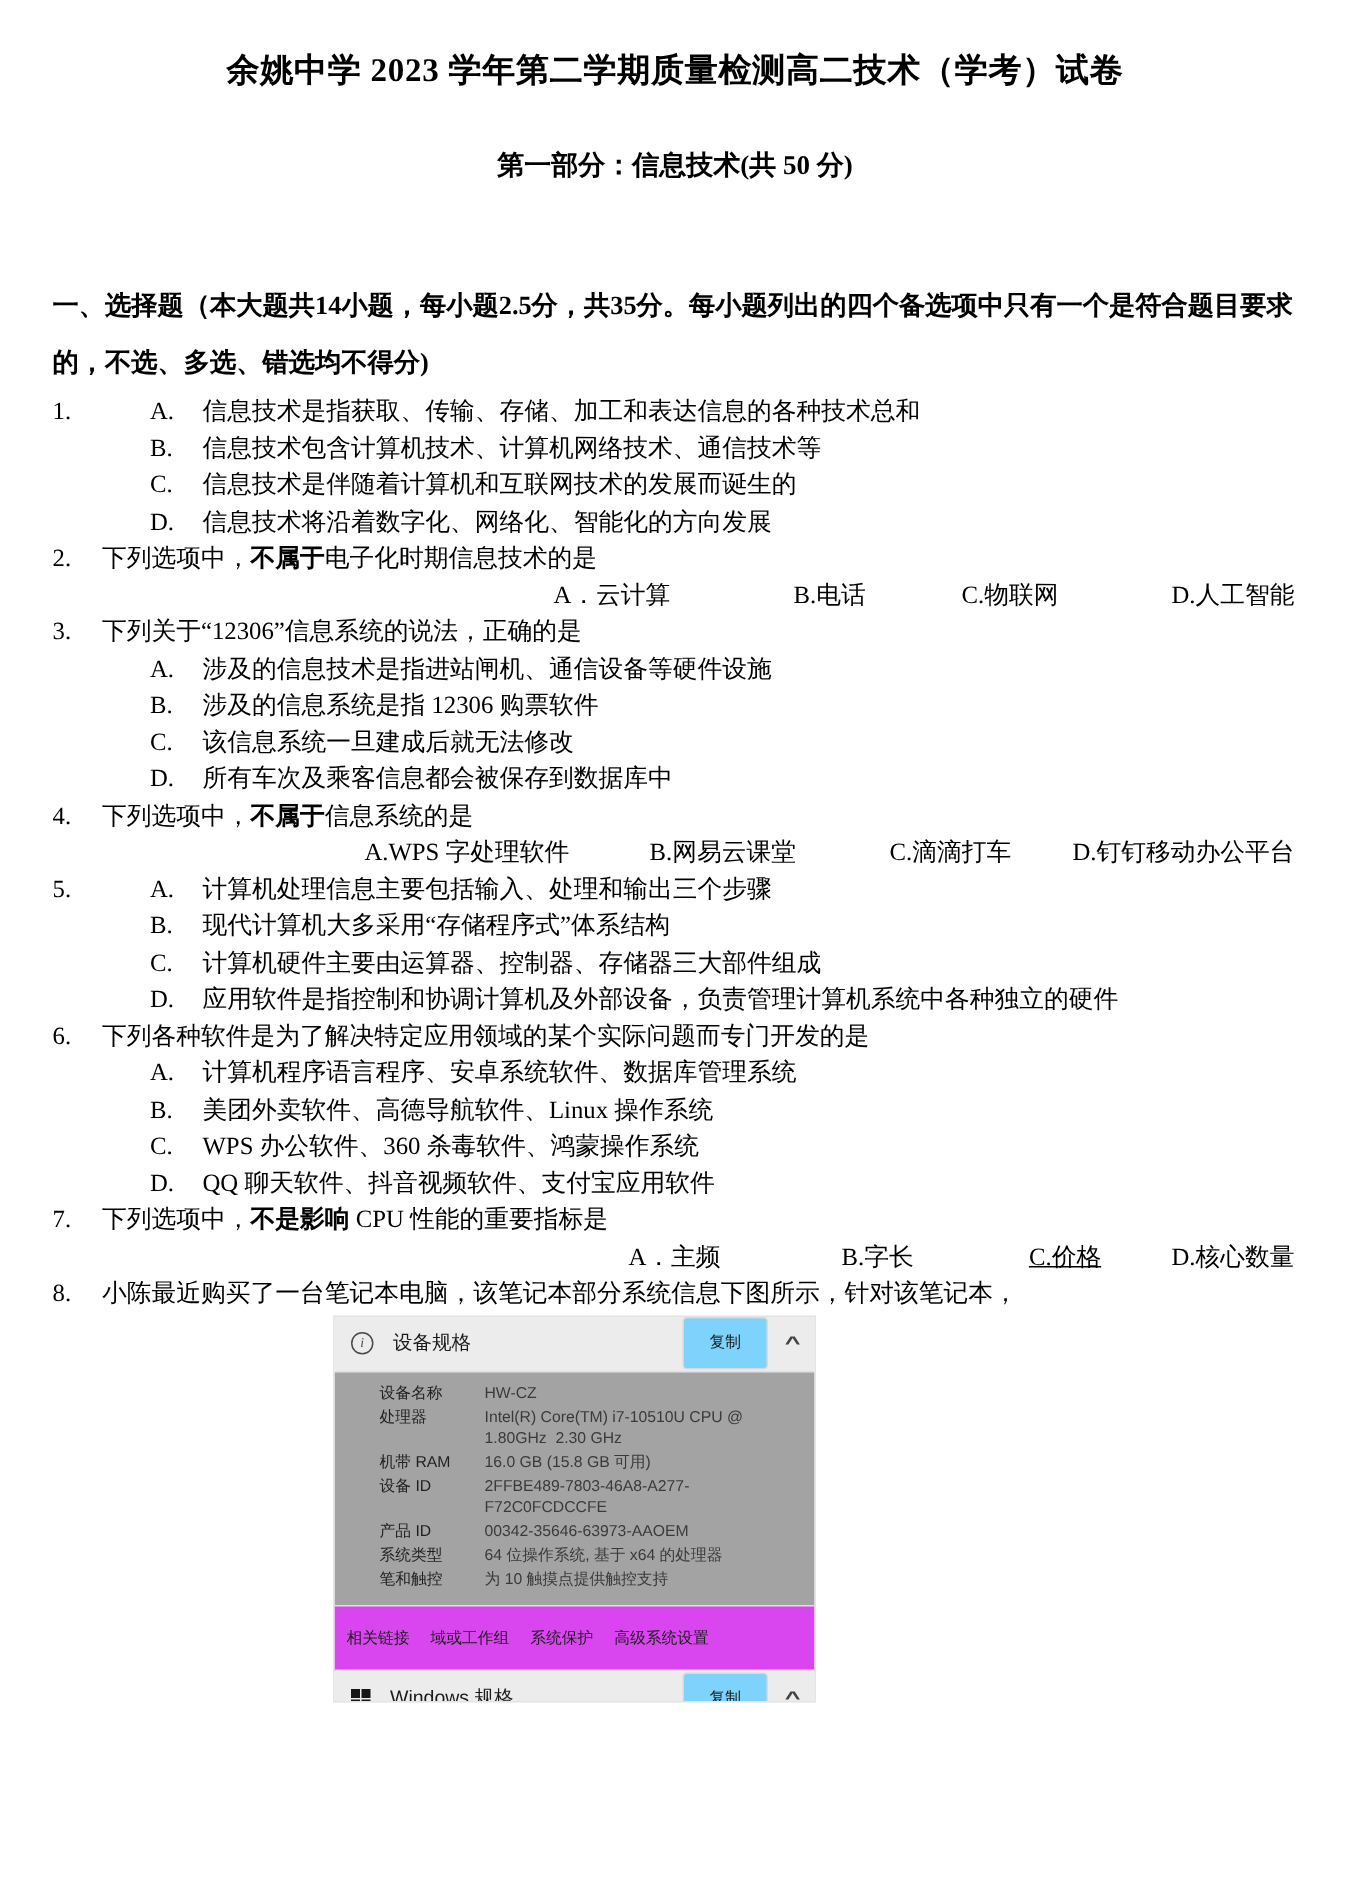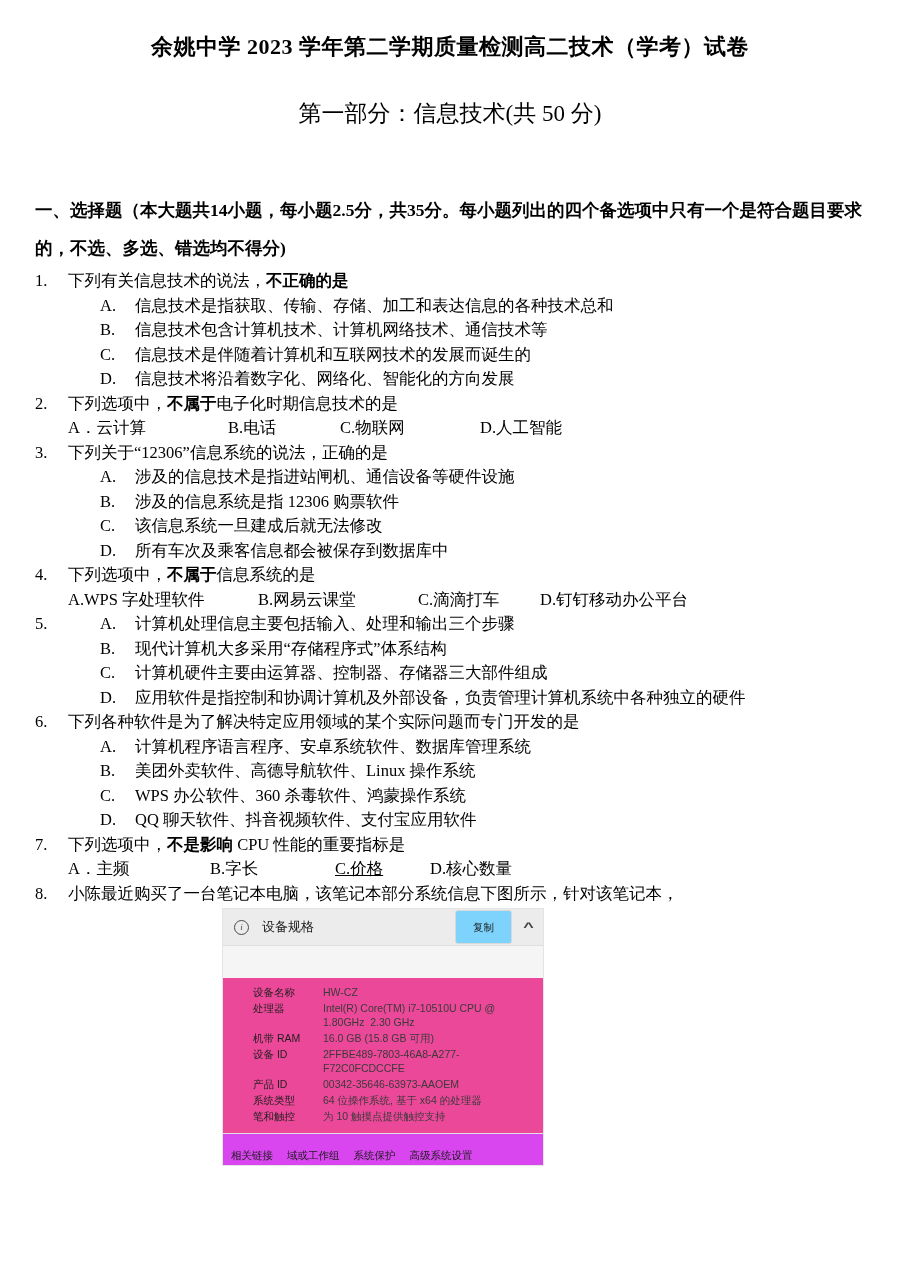--- a/index.html
+++ b/index.html
@@ -11,40 +11,40 @@
     position:relative;
     overflow:hidden;
   }
   .doc { position:absolute; top:0; left:0; width:900px; height:1262px; }
 
   .title {
     text-align:center; font-weight:bold; font-size:22px;
     padding-top:32px; letter-spacing:0.5px;
   }
   .subtitle {
-    text-align:center; font-weight:normal; font-size:23px;
+    text-align:center; font-weight:bold; font-size:18px;
     margin-top:36px;
   }
 
   .section-heading {
     font-weight:bold; font-size:17.5px; line-height:38px;
     margin:62px 34px 0 35px; width:828px;
   }
 
   .questions { margin:2px 34px 0 35px; font-size:16.5px; line-height:24.5px; width:828px; }
   .question { display:flex; }
   .qnum { width:33px; flex-shrink:0; }
   .qbody { flex:1; }
   .stem-bold { font-weight:bold; }
 
   .opt-block { display:flex; margin-left:32px; }
   .opt-letter { width:35px; flex-shrink:0; }
   .opt-text { flex:1; }
 
-  .opt-inline { display:flex; }
+  .opt-inline { display:flex;justify-content:flex-end; }
   .opts-q2 span:nth-child(1){ width:160px; }
   .opts-q2 span:nth-child(2){ width:112px; }
   .opts-q2 span:nth-child(3){ width:140px; }
   .opts-q4 span:nth-child(1){ width:190px; }
   .opts-q4 span:nth-child(2){ width:160px; }
   .opts-q4 span:nth-child(3){ width:122px; }
   .opts-q7 span:nth-child(1){ width:142px; }
   .opts-q7 span:nth-child(2){ width:125px; }
   .opts-q7 span:nth-child(3){ width:95px;text-decoration:underline; }
 
@@ -75,21 +75,21 @@
   .copy-btn {
     margin-left:auto;
     background:#7dd3fc; border:1px solid #d9d9d9; border-radius:3px;
     font-size:10.5px; color:#1a1a1a; padding:4px 17px;
     font-family:"Liberation Sans", sans-serif;
   }
   .chev {
     margin-left:13px; color:#444; font-size:12px; font-weight:bold;
     transform:scaleX(1.5); display:inline-block;
   }
-  .sys-content { background:#ec4899; padding:7px 10px 8px 30px;margin-top:32px; }
+  .sys-content { background:#a3a3a3; padding:7px 10px 8px 30px; }
   .sys-row { display:flex; font-size:10.5px; line-height:14px; margin-bottom:2px; }
   .sys-label { width:70px; flex-shrink:0; color:#1f1f1f; }
   .sys-value { flex:1; color:#3a3a3a; }
   .sys-links {
     display:flex; gap:14px;
     background:#d946ef;
     padding:9px 10px 9px 8px;
     font-size:10.5px; color:#1c1c1c;
     border-top:1px solid #e0e0e0; border-bottom:1px solid #e0e0e0;
   }
@@ -112,21 +112,20 @@
   <div class="title">余姚中学 2023 学年第二学期质量检测高二技术（学考）试卷</div>
   <div class="subtitle">第一部分：信息技术(共 50 分)</div>
 
   <div class="section-heading">一、选择题（本大题共14小题，每小题2.5分，共35分。每小题列出的四个备选项中只有一个是符合题目要求的，不选、多选、错选均不得分)</div>
 
   <div class="questions">
 
     <div class="question">
       <div class="qnum">1.</div>
       <div class="qbody">
-        <div><span>下列有关信息技术的说法，</span><span class="stem-bold">不正确的是</span><span></span></div>
         <div class="opt-block">
             <span class="opt-letter">A.</span>
             <span class="opt-text">信息技术是指获取、传输、存储、加工和表达信息的各种技术总和</span>
           </div>
         <div class="opt-block">
             <span class="opt-letter">B.</span>
             <span class="opt-text">信息技术包含计算机技术、计算机网络技术、通信技术等</span>
           </div>
         <div class="opt-block">
             <span class="opt-letter">C.</span>

